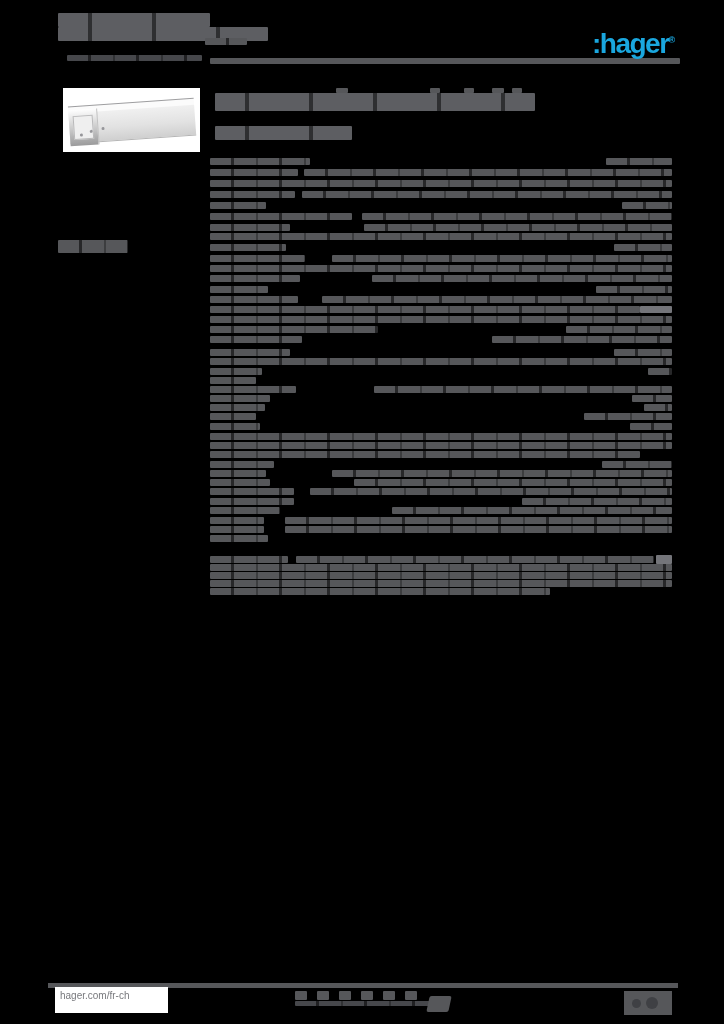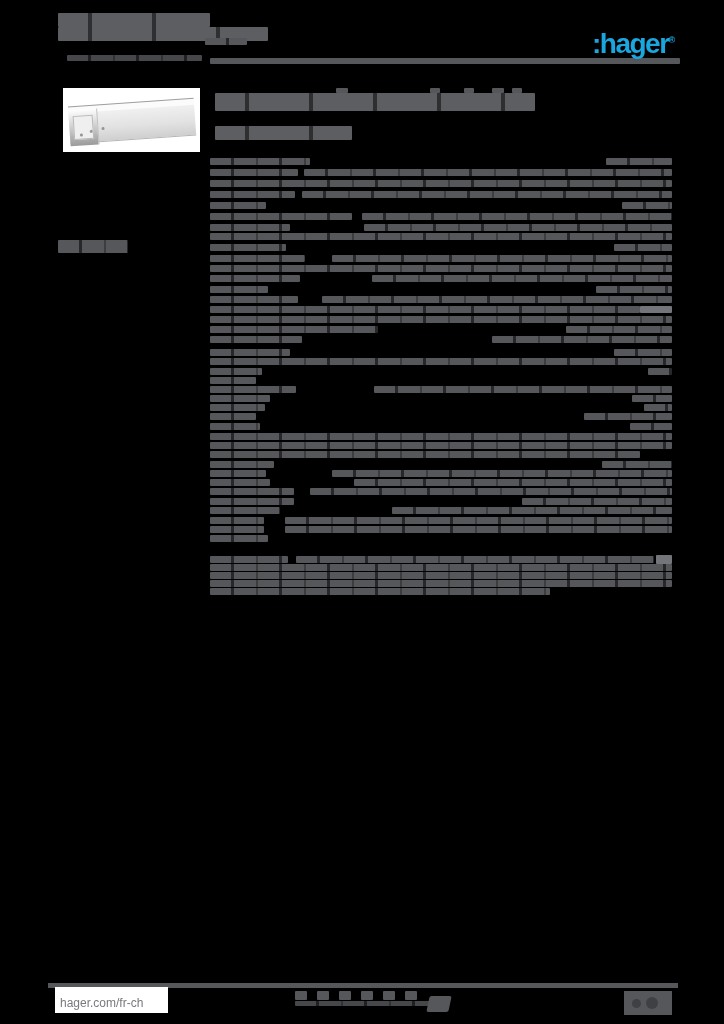--- a/index.html
+++ b/index.html
@@ -25,21 +25,21 @@
   .duct-top{position:absolute;left:2px;top:6px;width:126px;height:7px;background:#fbfbfb;border-top:1px solid #9e9ea0;}
   .duct-body{position:absolute;left:2px;top:13px;width:126px;height:30px;
              background:linear-gradient(180deg,#f0f0f0 0%,#e2e2e2 55%,#cfcfcf 100%);border-bottom:1px solid #b5b5b5;}
   .duct-open{position:absolute;left:2px;top:10px;width:28px;height:36px;
              background:linear-gradient(180deg,#fefefe 0%,#d7d7d7 40%,#9b9b9c 100%);border-right:1px solid #c2c2c2;}
   .duct-inner{position:absolute;left:6px;top:16px;width:18px;height:22px;background:#efefef;border:1px solid #b9b9ba;}
   .hole{position:absolute;width:3px;height:3px;border-radius:50%;background:#96969a;}
   
   .f-rule{position:absolute;left:48px;top:983px;width:630px;height:5px;background:#56575a;}
   .f-web{position:absolute;left:55px;top:987px;width:113px;height:26px;background:#fff;}
-  .f-web span{position:absolute;left:5px;top:9px;font-size:12px;color:#78797d;letter-spacing:0;}
+  .f-web span{position:absolute;left:5px;top:3px;font-size:10px;color:#78797d;letter-spacing:0;}
   .f-icons{position:absolute;left:295px;top:991px;height:10px;}
   .s-icon{position:absolute;top:0;width:12px;height:9px;background:#56575a;border-radius:1px;}
   .f-blob{position:absolute;left:428px;top:996px;width:22px;height:16px;background:#56575a;
           border-radius:2px;transform:skewX(-12deg);}
   .f-badge{position:absolute;left:624px;top:991px;width:48px;height:24px;background:#56575a;}
   .f-badge i{position:absolute;background:#3f4044;border-radius:50%;}
 </style>
 </head>
 <body>
 

